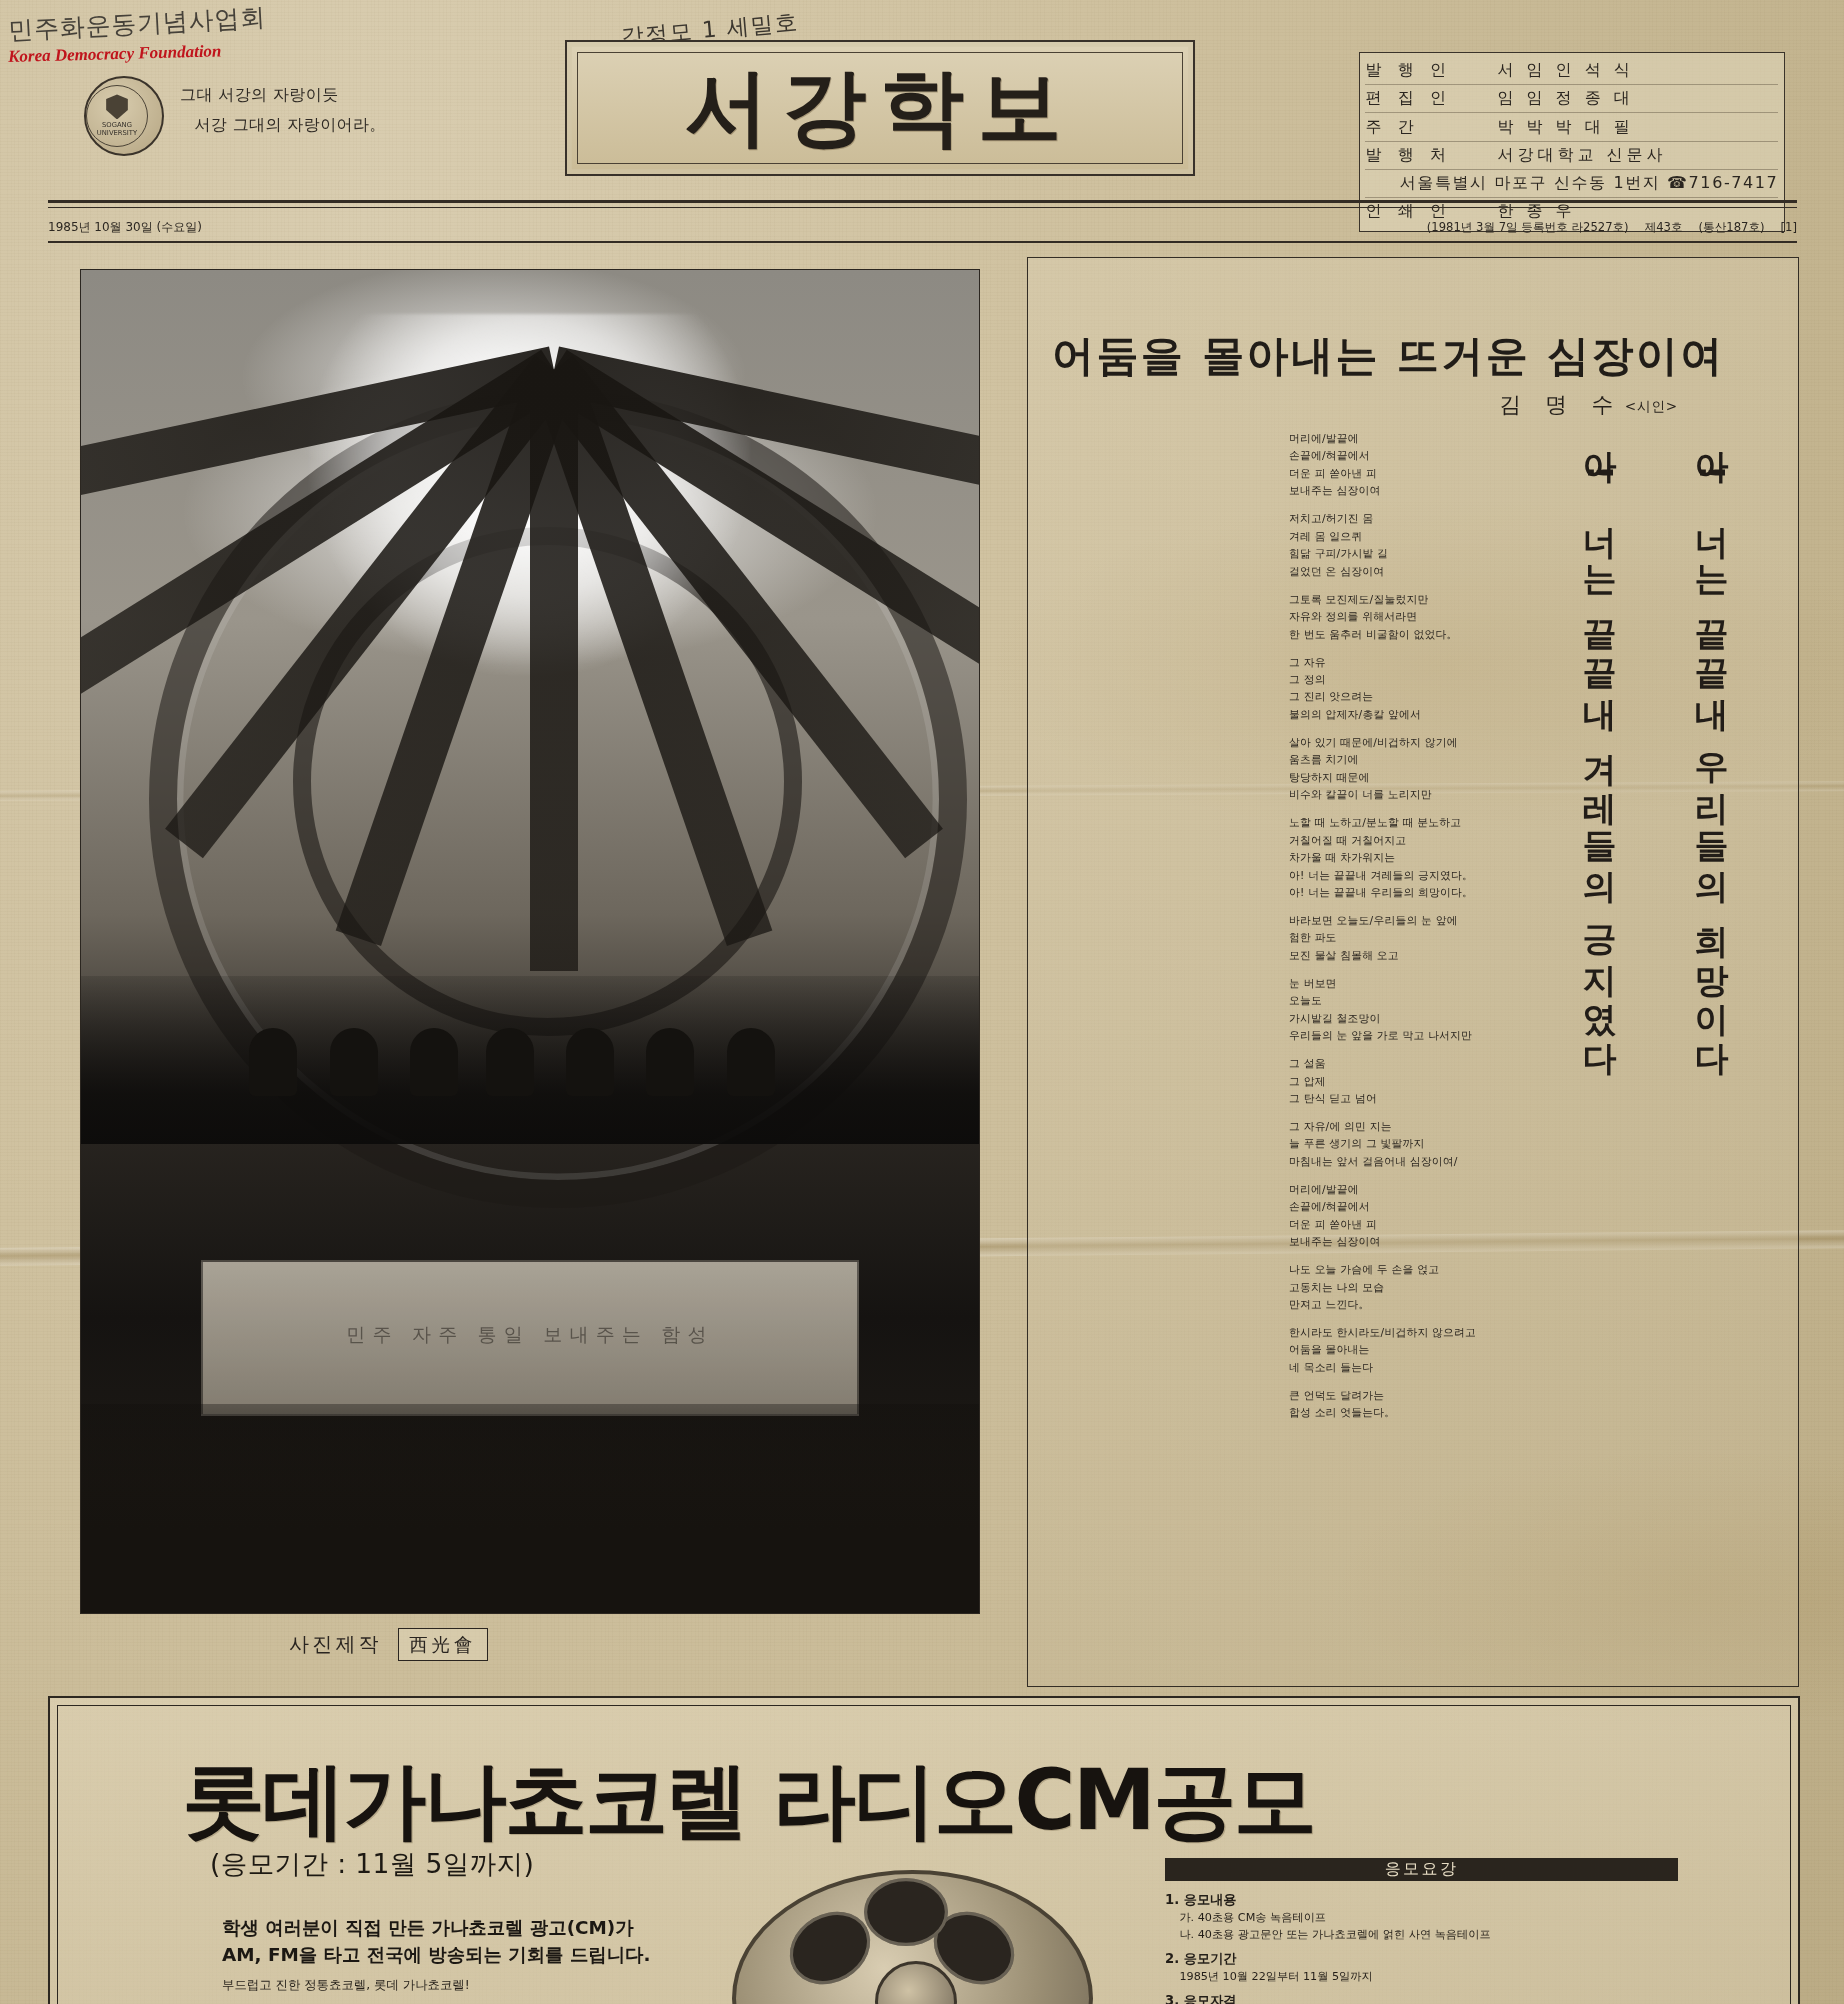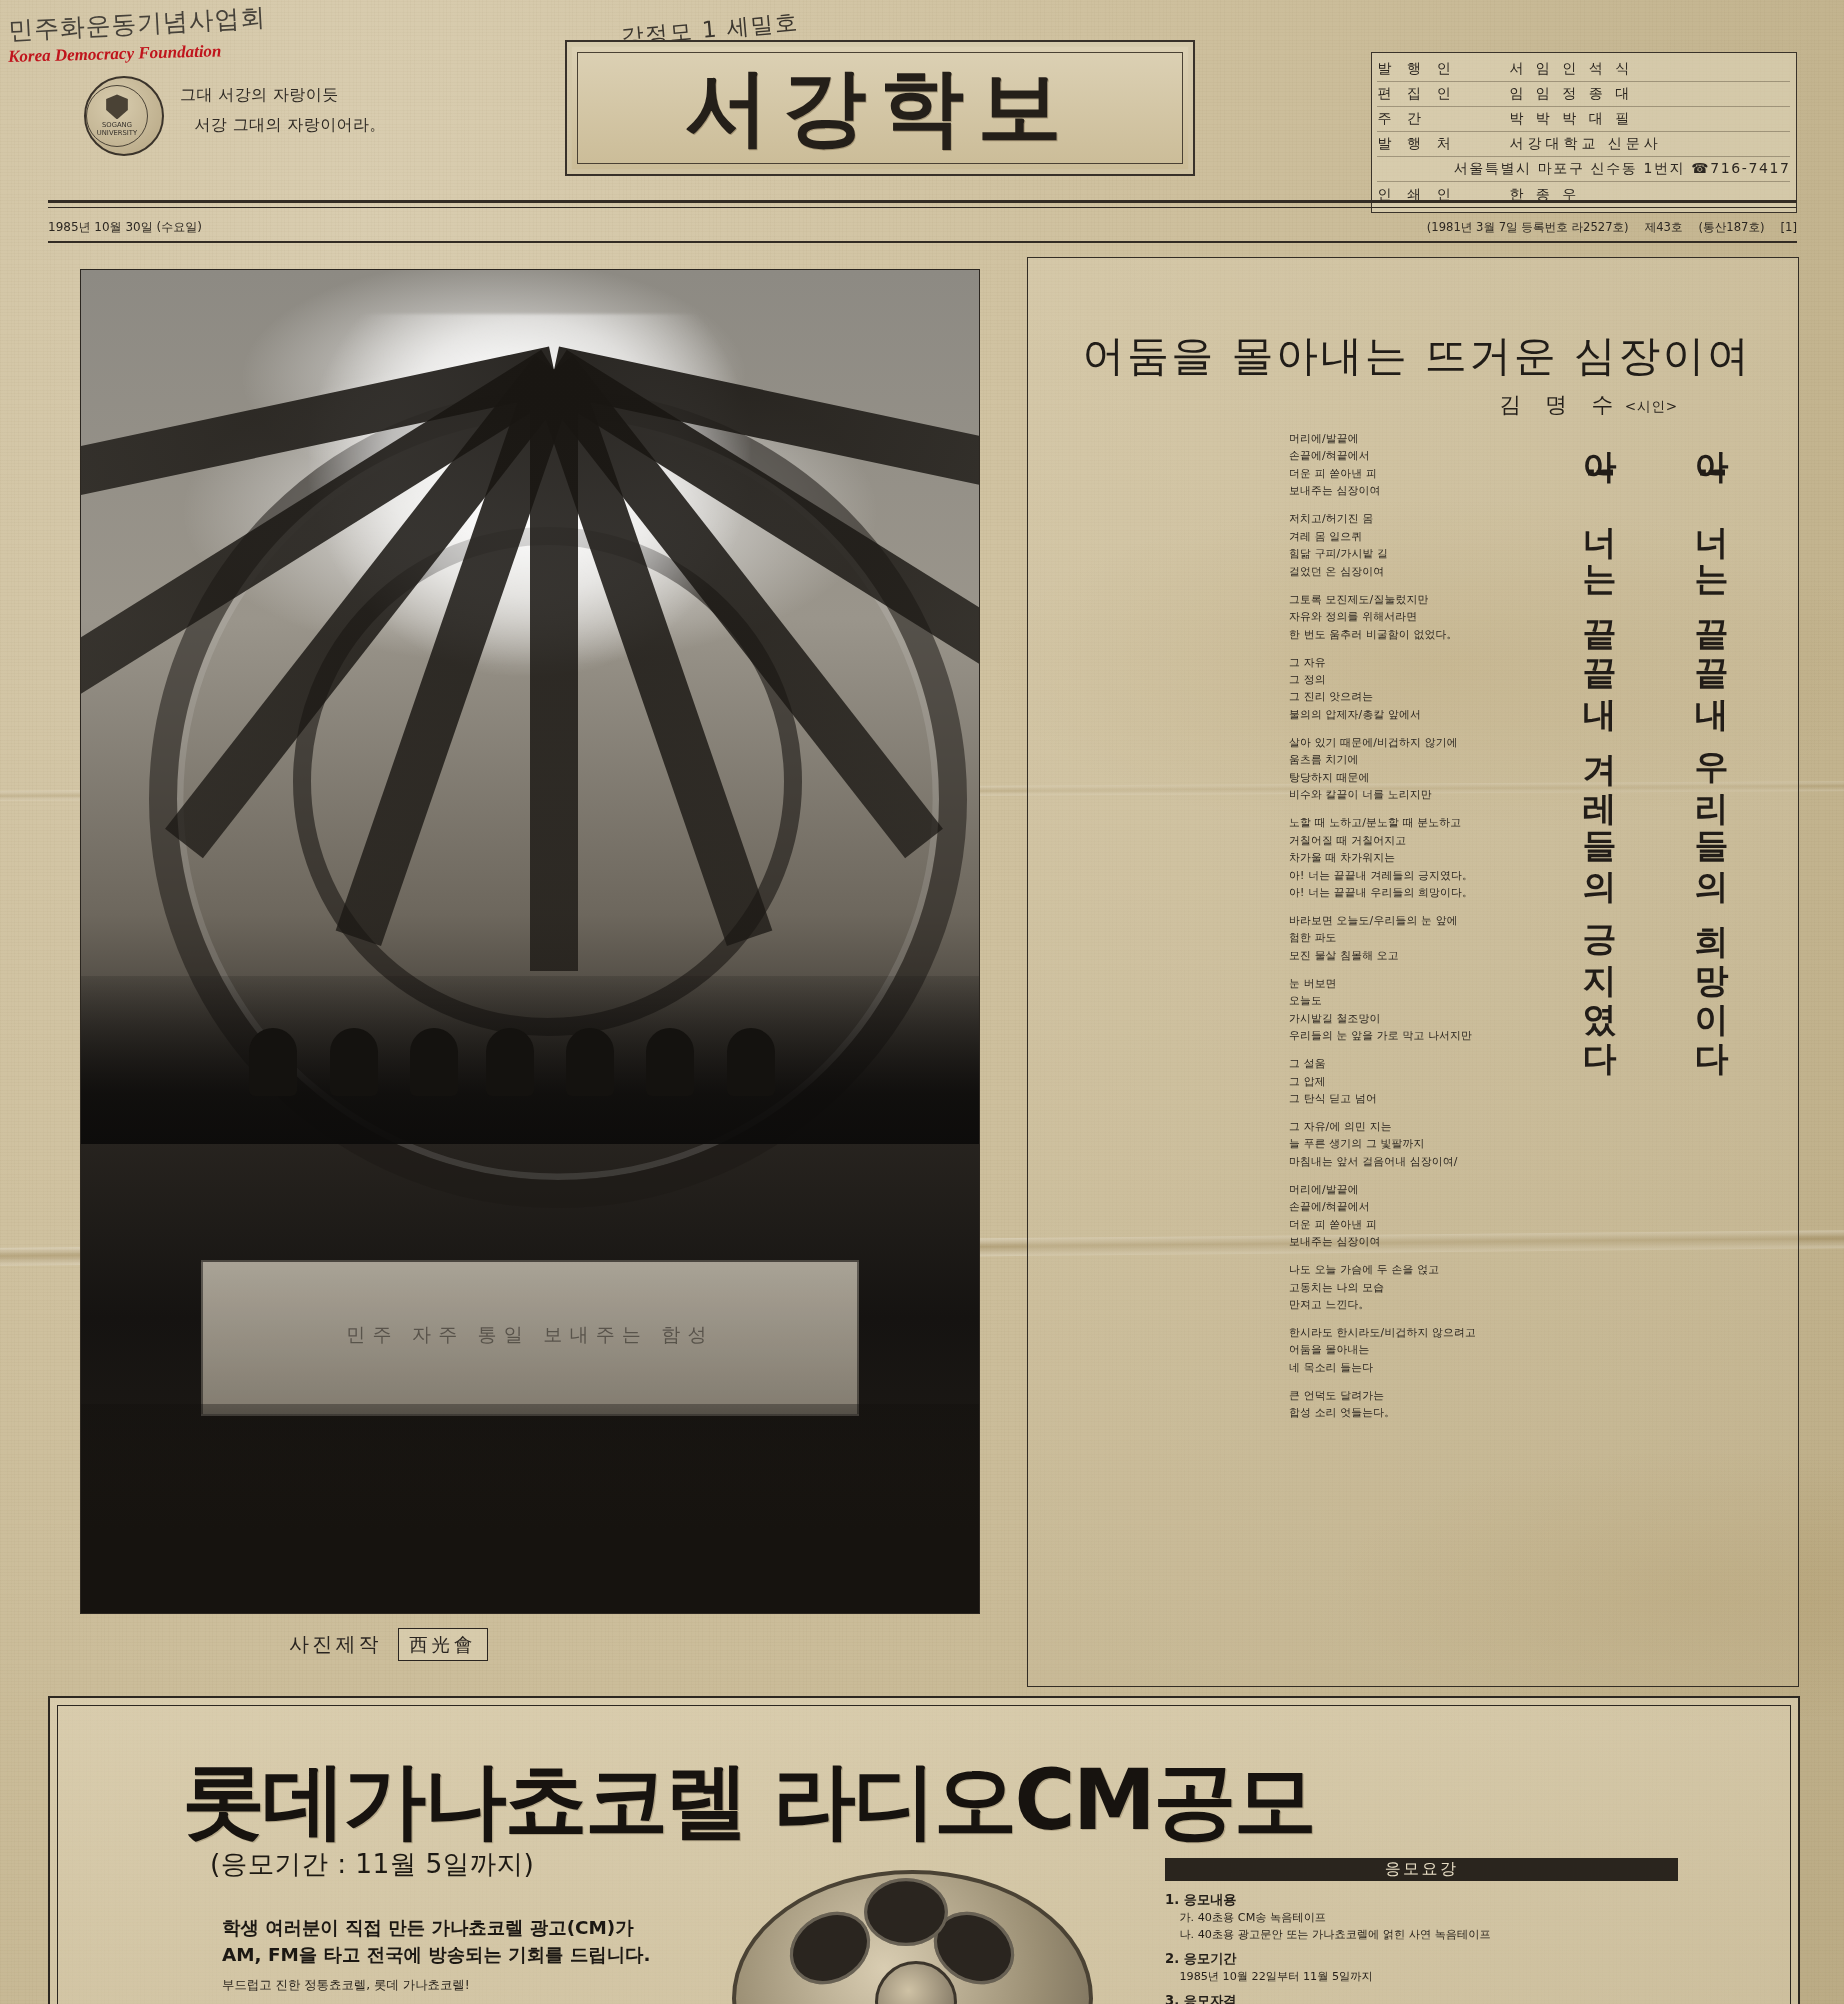--- a/index.html
+++ b/index.html
@@ -119,25 +119,25 @@
     position:absolute;left:573px;top:-2.4px;
     font-family:"DejaVu Sans", sans-serif;
     font-size:22.5px;color:#2b2722;
     transform:rotate(-5deg);
     letter-spacing:1.6px;
     white-space:nowrap;
     opacity:.9;
   }
   
   .colophon{
-    position:absolute;right:0;top:36px;width:413px;
+    position:absolute;right:12px;top:36px;width:413px;
     border:1.6px solid #3a332a;
     background:rgba(226,216,190,.55);
     padding:4px 5.6px 5.6px 5.6px;
-    font-size:14px;color:#2b2620;line-height:1.55;
+    font-size:16px;color:#2b2620;line-height:1.55;
   }
   .colophon .row{display:flex;align-items:center;border-bottom:0.4px solid rgba(60,50,35,.35);padding:1.2px 0;}
   .colophon .row:last-child{border-bottom:none;}
   .colophon .k{width:132px;letter-spacing:5.6px;white-space:nowrap;}
   .colophon .v{flex:1;letter-spacing:4px;white-space:nowrap;}
   .colophon .wide{letter-spacing:1.6px;}
   
   .rule-top{position:absolute;left:48px;right:48px;top:200px;height:2.8px;background:#332c24;}
   .rule-top2{position:absolute;left:48px;right:48px;top:207px;height:1.2px;background:#332c24;}
   .dateline{
@@ -222,22 +222,22 @@
     border:1.6px solid #332d25;
     background:linear-gradient(180deg, rgba(222,211,183,.35), rgba(200,186,152,.35));
   }
   .banner{
     position:absolute;left:104px;top:20px;width:473px;height:35px;
     background:#2c2720;
     display:flex;align-items:center;justify-content:center;
   }
   .banner span{color:#e6dcc2;font-size:22.5px;letter-spacing:4px;white-space:nowrap;}
   .poem-title{
-    position:absolute;left:24px;right:16px;top:70px;text-align:center;
-    font-size:42px;letter-spacing:2.4px;color:#211d18;font-weight:normal;
+    position:absolute;left:24px;right:16px;top:70px;text-align:left;
+    font-size:42px;letter-spacing:2.4px;color:#211d18;font-weight:bold;
     white-space:nowrap;
   }
   .poet{
     position:absolute;right:176px;top:132px;font-size:21.7px;letter-spacing:8.8px;color:#241f1a;
   }
   .poet-tag{
     position:absolute;right:120px;top:140px;font-size:13.6px;color:#241f1a;letter-spacing:0.8px;
   }
   .vert-big{
     position:absolute;top:168px;

